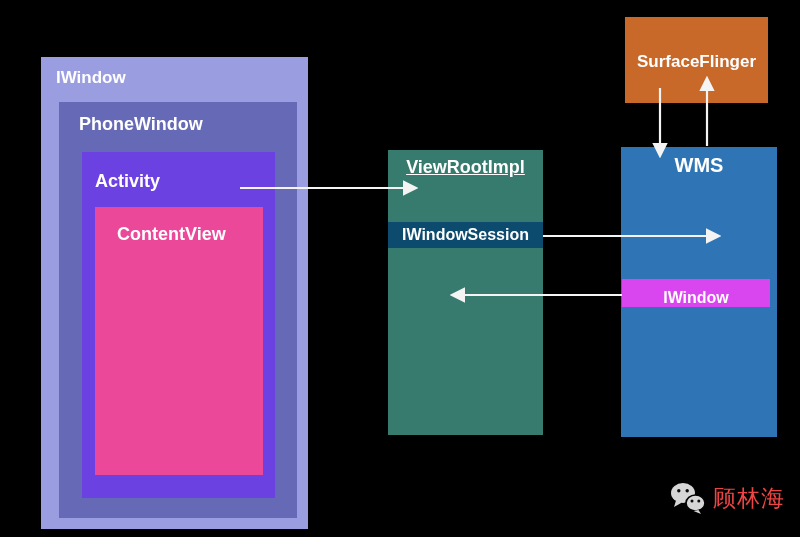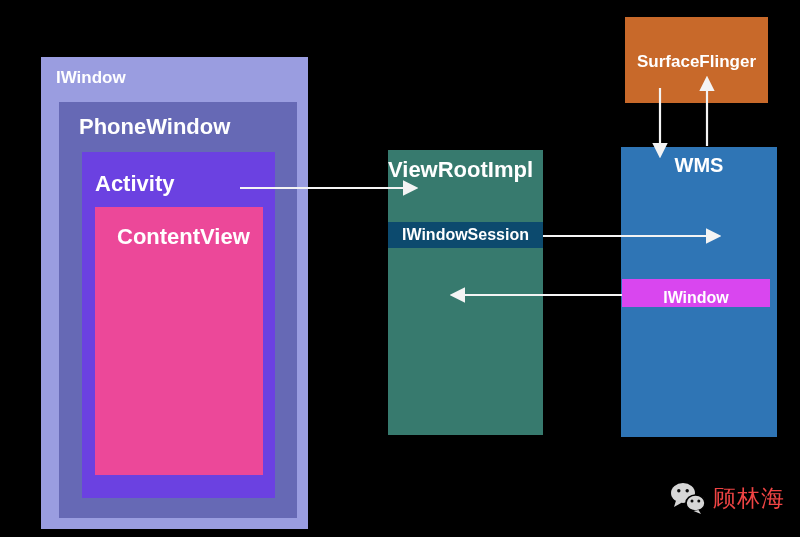--- a/index.html
+++ b/index.html
@@ -9,35 +9,35 @@
     height: 537px;
     background: #000;
     overflow: hidden;
     font-family: "Liberation Sans", sans-serif;
   }
   .box { position: absolute; }
   .lbl {
     position: absolute;
     color: #ffffff;
     font-weight: bold;
-    font-size: 22px;
+    font-size: 18px;
     white-space: nowrap;
   }
   
   .activity-box     { left: 41px;  top: 57px;  width: 267px; height: 472px; }
   .activity-lbl     { left: 15px;  top: 11px;  font-size: 17px; }
   .phonewindow-box  { left: 59px;  top: 102px; width: 238px; height: 416px; }
   .phonewindow-lbl  { left: 20px;  top: 12px; }
   .decorview-box    { left: 82px;  top: 152px; width: 193px; height: 346px; }
   .decorview-lbl    { left: 13px;  top: 19px; }
   .contentview-box  { left: 95px;  top: 207px; width: 168px; height: 268px; }
   .contentview-lbl  { left: 22px;  top: 17px; }
   
   .viewroot-box     { left: 388px; top: 150px; width: 155px; height: 285px; }
-  .viewroot-lbl     { left: 0; right: 0; top: 7px; text-align: left; }
+  .viewroot-lbl     { left: 0; right: 0; top: 7px; text-align: center; text-decoration: underline; }
   .session-band     { left: 388px; top: 222px; width: 155px; height: 26px;
                       display: flex; align-items: center; justify-content: center; }
   .band-lbl         { position: static; font-size: 16px; }
   
   .wms-box          { left: 621px; top: 147px; width: 156px; height: 290px; }
   .wms-lbl          { left: 0; right: 0; top: 7px; text-align: center; font-size: 20px; }
   .window-band      { left: 622px; top: 279px; width: 148px; height: 28px;
                       display: flex; align-items: center; justify-content: center; }
   .surfaceflinger-box { left: 625px; top: 17px; width: 143px; height: 86px;
                       display: flex; align-items: center; justify-content: center; }

